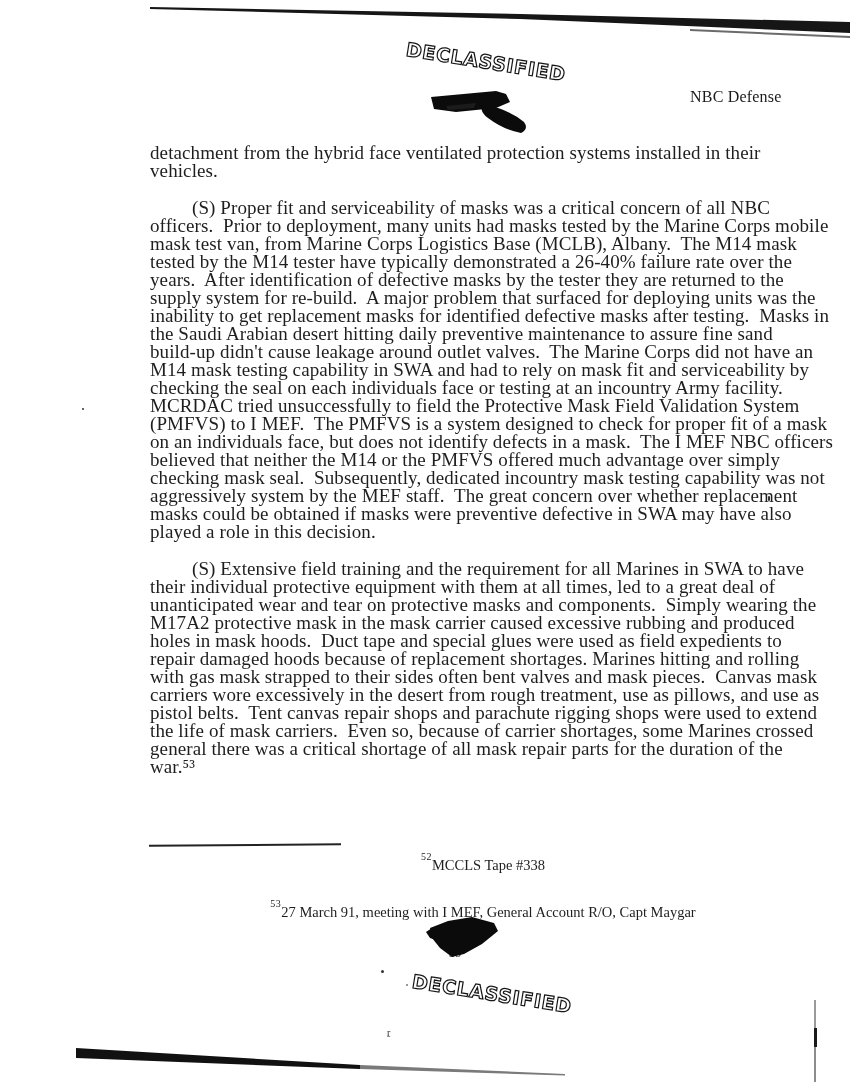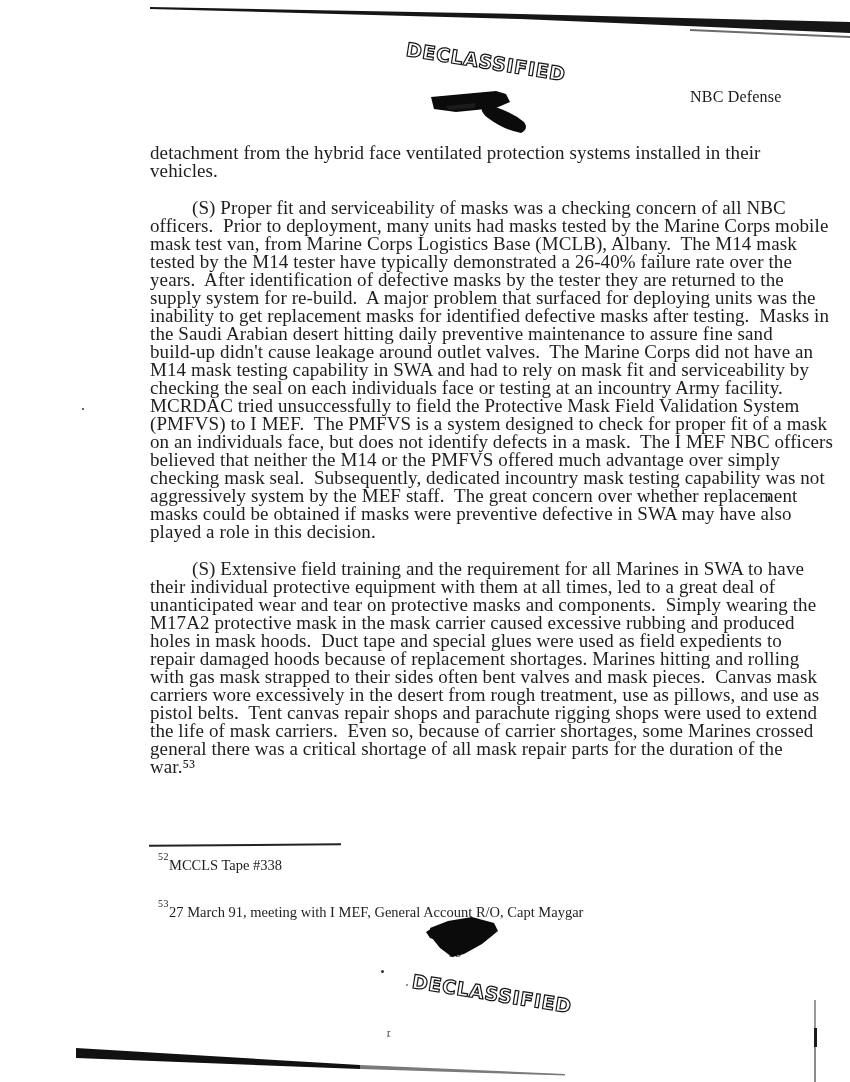--- a/index.html
+++ b/index.html
@@ -29,21 +29,21 @@
   .para{margin:0;}
   .para + .para{margin-top:19px;}
   .tline{
     white-space:pre;font-size:19px;line-height:18px;letter-spacing:.1px;
     color:#1e1e1e;
   }
   .para.indented .tline.first{padding-left:42px;}
 
   
   .footnote-rule{position:absolute;left:149px;top:844px;width:192px;height:2px;background:#222;transform:rotate(-.5deg);}
-  .footnotes{position:absolute;left:132px;top:852px;width:640px;}
+  .footnotes{position:absolute;left:150px;top:852px;width:640px;text-align:center;}
   .footnote{padding-left:26px;font-size:14.5px;line-height:18px;white-space:pre;color:#1e1e1e;}
   .footnote + .footnote{margin-top:25px;}
   .footnote sup{font-size:10px;position:relative;top:-4px;letter-spacing:.5px;}
 
   
   .secret-fragment{position:absolute;left:471px;top:925px;font-size:13px;font-weight:bold;color:#111;z-index:1;}
   .page-number{position:absolute;left:449px;top:946px;font-size:12.5px;color:#222;z-index:1;}
   .blob{z-index:2;}
 
   
@@ -72,21 +72,21 @@
   </svg>
 
   <div class="header-label">NBC Defense</div>
 
   <div class="body-text">
       <div class="para">
         <div class="tline">detachment from the hybrid face ventilated protection systems installed in their</div>
         <div class="tline">vehicles.</div>
       </div>
       <div class="para indented">
-        <div class="tline first">(S) Proper fit and serviceability of masks was a checking concern of all NBC</div>
+        <div class="tline first">(S) Proper fit and serviceability of masks was a critical concern of all NBC</div>
         <div class="tline">officers.  Prior to deployment, many units had masks tested by the Marine Corps mobile</div>
         <div class="tline">mask test van, from Marine Corps Logistics Base (MCLB), Albany.  The M14 mask</div>
         <div class="tline">tested by the M14 tester have typically demonstrated a 26-40% failure rate over the</div>
         <div class="tline">years.  After identification of defective masks by the tester they are returned to the</div>
         <div class="tline">supply system for re-build.  A major problem that surfaced for deploying units was the</div>
         <div class="tline">inability to get replacement masks for identified defective masks after testing.  Masks in</div>
         <div class="tline">the Saudi Arabian desert hitting daily preventive maintenance to assure fine sand</div>
         <div class="tline">build-up didn't cause leakage around outlet valves.  The Marine Corps did not have an</div>
         <div class="tline">M14 mask testing capability in SWA and had to rely on mask fit and serviceability by</div>
         <div class="tline">checking the seal on each individuals face or testing at an incountry Army facility.</div>

